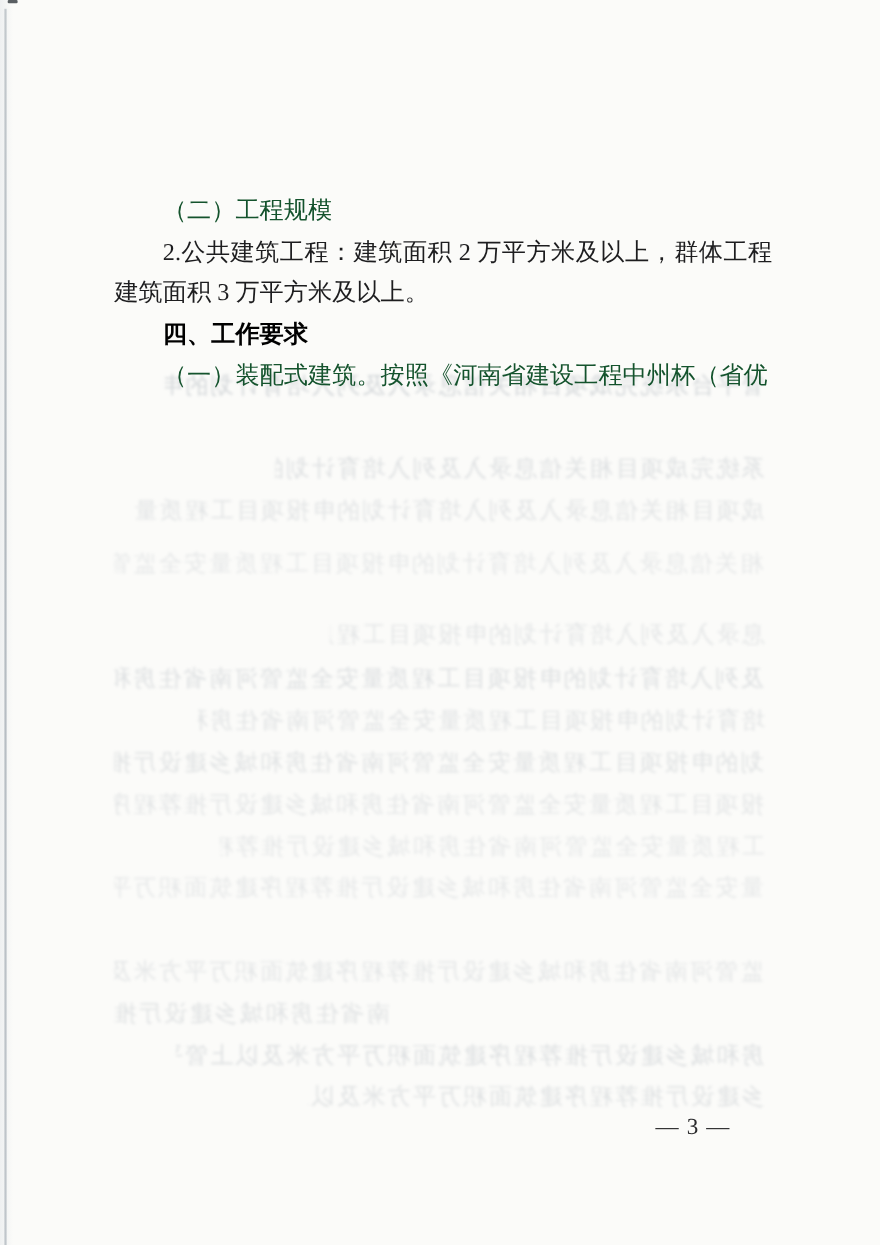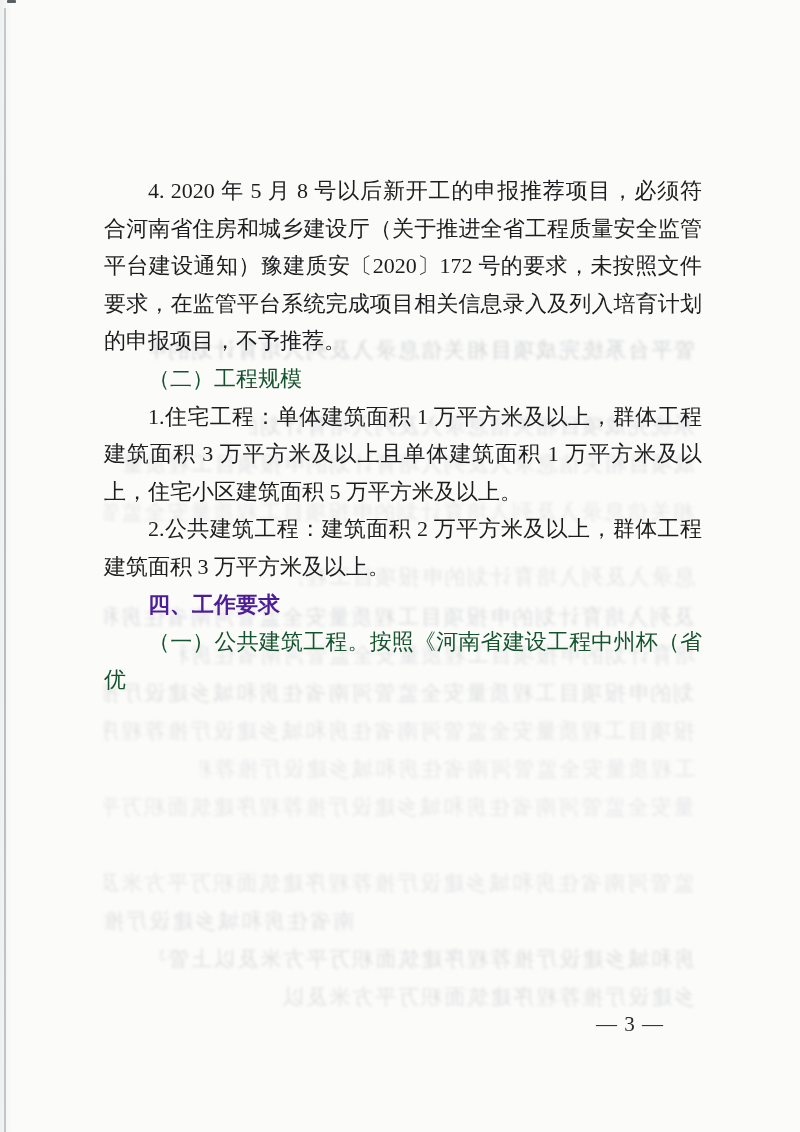--- a/index.html
+++ b/index.html
@@ -43,21 +43,21 @@
   }
   
   .content{
     position:absolute;left:104px;top:172px;width:598px;
     font-size:22px;line-height:37.6px;color:#1d1d1f;
     text-align:justify;
   }
   .para{margin:0;text-indent:44px;}
   .para.heading{
     font-family:"Liberation Sans","DejaVu Sans",sans-serif;
-    font-weight:bold;color:#4c1d95;
+    font-weight:bold;color:#000000;
   }
   .para.kaiti{
     color:#14532d;
   }
   .page-number{
     position:absolute;top:1012px;right:136px;
     font-size:21px;color:#2a2a2c;letter-spacing:1px;
     white-space:nowrap;
   }
 </style>
@@ -82,23 +82,21 @@
       <div class="ghost-line" style="top: 719px; left: 104px; width: 590px; opacity: 0.2;">报项目工程质量安全监管河南省住房和城乡建设厅推荐程序建筑面积万平方米及以上管平台</div>
       <div class="ghost-line" style="top: 757px; left: 200px; width: 495px; opacity: 0.18;">工程质量安全监管河南省住房和城乡建设厅推荐程序建筑面积万平方米及以上管平台系统完</div>
       <div class="ghost-line" style="top: 795px; left: 104px; width: 590px; opacity: 0.18;">量安全监管河南省住房和城乡建设厅推荐程序建筑面积万平方米及以上管平台系统完成项目</div>
       <div class="ghost-line" style="top: 871px; left: 104px; width: 590px; opacity: 0.2;">监管河南省住房和城乡建设厅推荐程序建筑面积万平方米及以上管平台系统完成项目相关信</div>
       <div class="ghost-line" style="top: 909px; left: 104px; width: 250px; opacity: 0.24;">南省住房和城乡建设厅推荐程序建筑面积万平方米及以上管平台系统完成项目相关信息录入</div>
       <div class="ghost-line" style="top: 947px; left: 160px; width: 535px; opacity: 0.26;">房和城乡建设厅推荐程序建筑面积万平方米及以上管平台系统完成项目相关信息录入及列入</div>
       <div class="ghost-line" style="top: 985px; left: 280px; width: 415px; opacity: 0.24;">乡建设厅推荐程序建筑面积万平方米及以上管平台系统完成项目相关信息录入及列入培育计</div>
     </div>
 
   <div class="content">
-    <p class="para">4. 2020 年 5 月 8 号以后新开工的申报推荐项目，必须符合河南省住房和城乡建设厅（关于推进全省工程质量安全监管平台建设通知）豫建质安〔2020〕172 号的要求，未按照文件要求，在监管平台系统完成项目相关信息录入及列入培育计划的申报项目，不予推荐。</p>
     <p class="para kaiti">（二）工程规模</p>
-    <p class="para">1.住宅工程：单体建筑面积 1 万平方米及以上，群体工程建筑面积 3 万平方米及以上且单体建筑面积 1 万平方米及以上，住宅小区建筑面积 5 万平方米及以上。</p>
     <p class="para">2.公共建筑工程：建筑面积 2 万平方米及以上，群体工程建筑面积 3 万平方米及以上。</p>
     <p class="para heading">四、工作要求</p>
-    <p class="para kaiti">（一）公共建筑工程。按照《河南省建设工程中州杯（省优</p>
+    <p class="para kaiti">（一）装配式建筑。按照《河南省建设工程中州杯（省优</p>
   </div>
 
   <div class="page-number">— 3 —</div>
 
 </div>
 
 </body></html>

